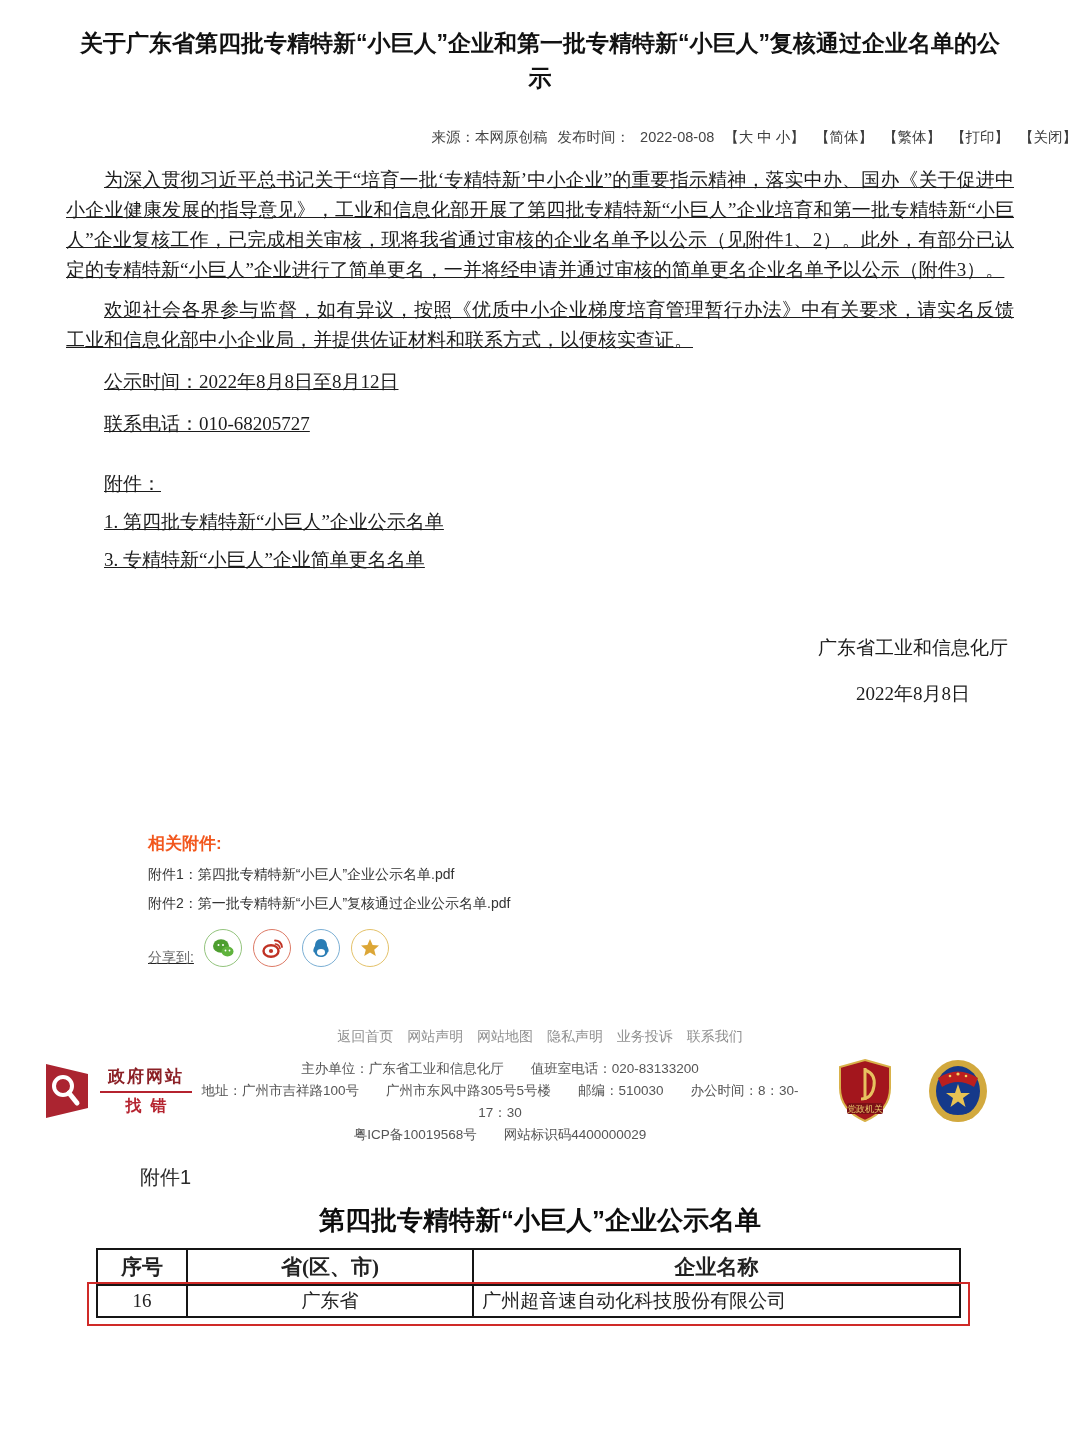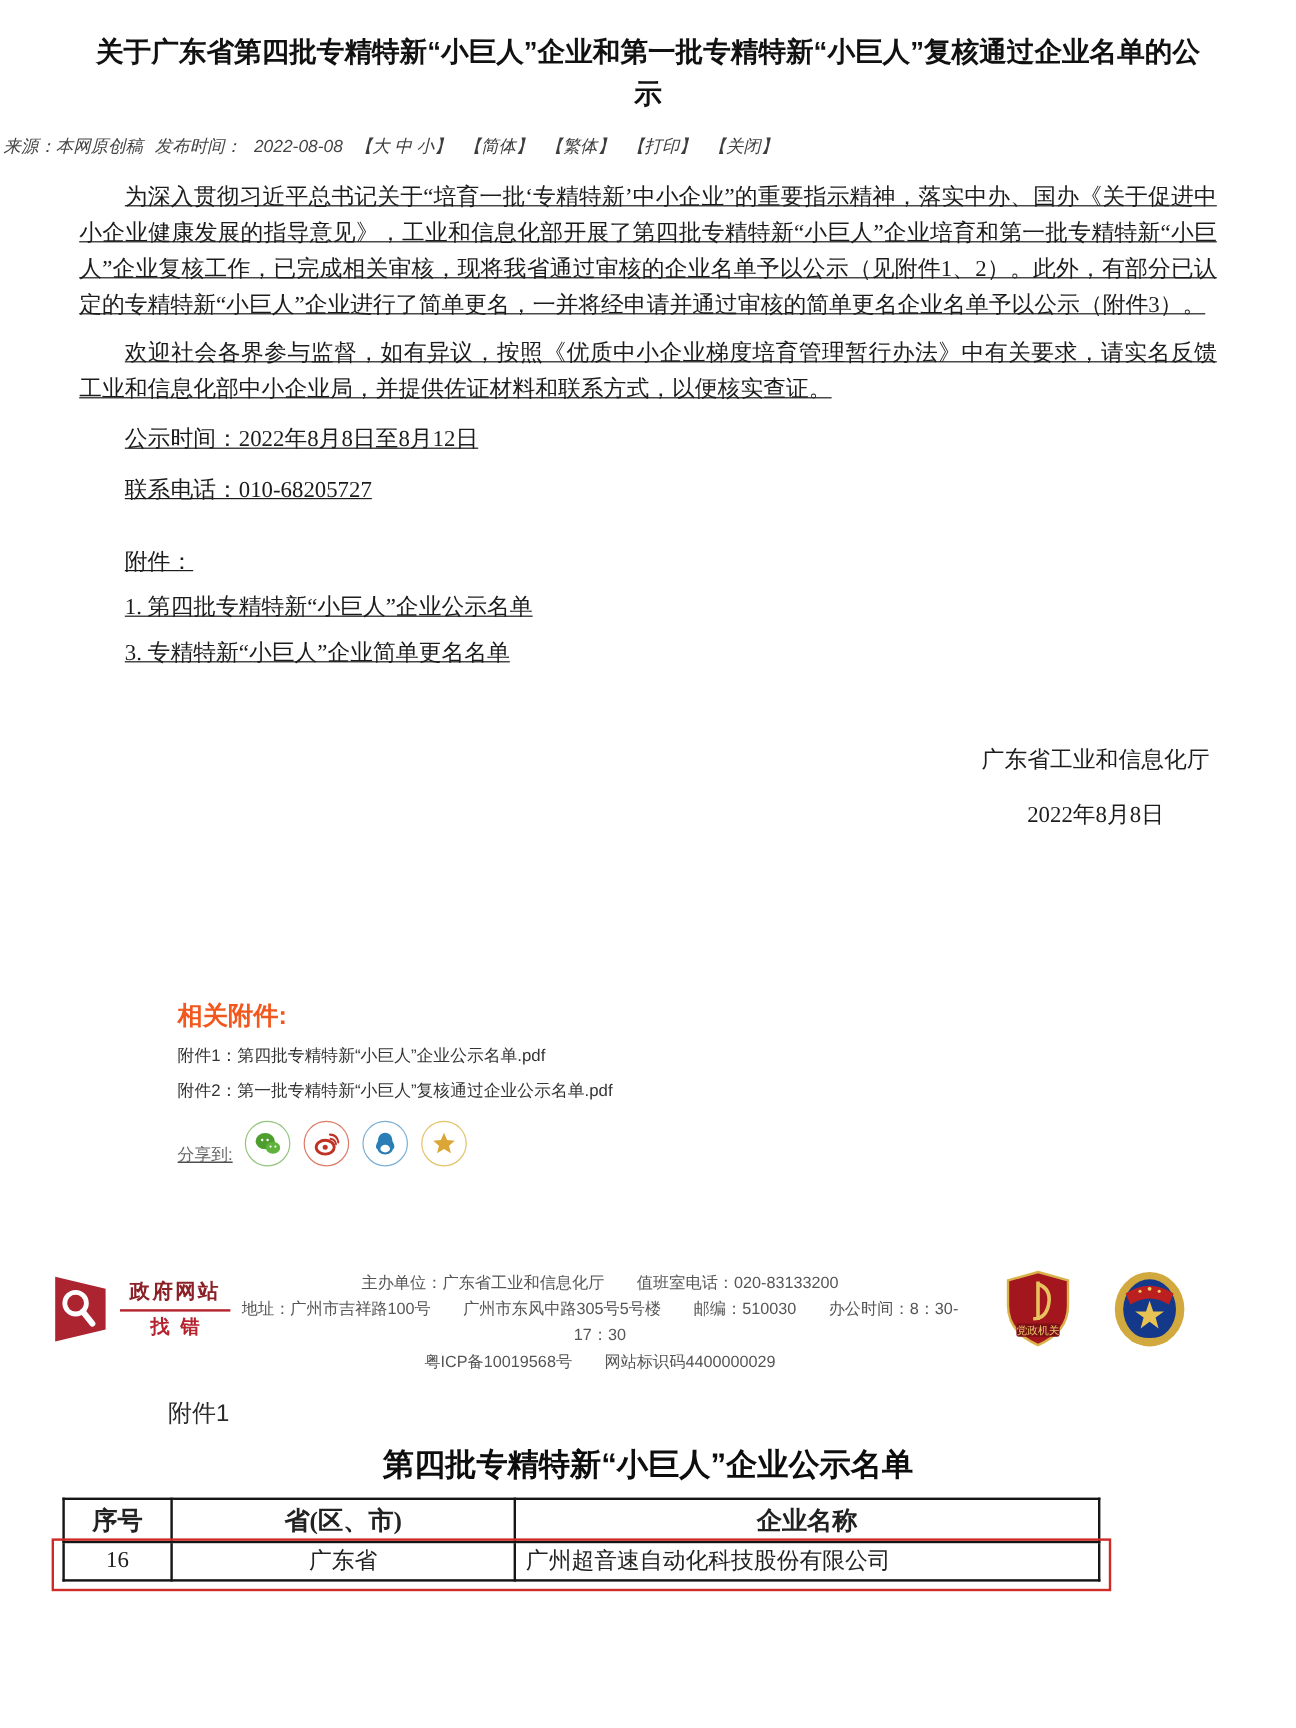--- a/index.html
+++ b/index.html
@@ -10,21 +10,21 @@
   }
   .page { position:relative; width:1080px; height:1440px; }
 
   
   .doc-title {
     margin:26px 80px 0; text-align:center;
     font-size:23px; font-weight:bold; line-height:35px; color:#111;
     font-family:"Liberation Sans","DejaVu Sans",sans-serif;
   }
   .meta-line {
-    margin-top:17px; text-align:left; font-size:14.5px; color:#444;font-style:italic;
+    margin-top:32px; text-align:right; font-size:14.5px; color:#444;
   }
   .meta-line > * { margin:0 3px; }
   .meta-btn { color:#3d3d3d; text-decoration:none; cursor:pointer; }
 
   
   .doc-body {
     margin:18px 66px 0; font-family:"Liberation Serif","DejaVu Serif",serif;
     color:#1c1c1c;
     text-decoration:underline;
   }
@@ -35,21 +35,21 @@
   .doc-body p.info { font-size:19px; line-height:30px; text-indent:2em; margin-top:12px; }
   .doc-body p.attach-label { margin-top:30px; }
   .doc-body p.attach-item { margin:8px 0; }
   .signature { margin-top:60px; text-align:right; padding-right:6px; }
   .signature-inner { display:inline-block; text-align:center; }
   .signature-inner .sig-org { font-size:19px; }
   .signature-inner .sig-date { font-size:19px; margin-top:20px; }
 
   
   .related { position:absolute; left:148px; top:806px; }
-  .related-heading { font-size:21px; font-weight:bold; color:#f2571d; }
+  .related-heading { font-size:17px; font-weight:bold; color:#f2571d; }
   .file-row { margin-top:11px; font-size:14px; color:#333; }
   .file-link { color:#333; text-decoration:none; cursor:pointer; }
   .share-row { margin-top:16px; display:flex; align-items:flex-end;text-decoration:underline; }
   .share-label { font-size:14px; color:#666; margin-right:10px; }
   .share-icon {
     width:38px; height:38px; border-radius:50%; background:#fff;
     display:inline-flex; align-items:center; justify-content:center;
     border:1px solid; margin-right:11px; cursor:pointer;
   }
   .share-wechat { border-color:#93c47d; }
@@ -72,21 +72,21 @@
   .footer-text { position:absolute; left:190px; top:0; width:620px; text-align:center;
                  font-size:13.5px; color:#555; line-height:22px; }
   .badge { position:absolute; top:0; cursor:pointer; }
   .badge-party  { left:836px; }
   .badge-police { left:926px; }
 
   
   .annex { position:absolute; left:0; top:1138px; width:1080px; }
   .annex-label { margin-left:140px; font-size:20px; color:#2a2a2a; }
   .annex-title { margin-top:12px; text-align:center; font-size:26px; font-weight:bold; color:#0d0d0d; }
-  .table-wrap { position:relative; width:865px; margin:10px 0 0 52px; }
+  .table-wrap { position:relative; width:865px; margin:10px 0 0 96px; }
   table.annex-table {
     width:865px; border-collapse:collapse;
     font-family:"Liberation Serif","DejaVu Serif",serif;
   }
   table.annex-table th, table.annex-table td { border:2px solid #151515; }
   table.annex-table th { font-size:21px; font-weight:bold; height:36px; text-align:center; }
   table.annex-table td { font-size:19px; height:32px; text-align:center; }
   td.company-cell { text-align:left !important; padding-left:8px; }
   .col-no { width:90px; } .col-prov { width:287px; } .col-name { width:488px;border-radius:13px; }
   .highlight-box {
@@ -163,20 +163,28 @@
         </svg>
       </span>
       <span class="share-icon share-qzone">
         <svg width="22" height="22" viewBox="0 0 22 22">
           <polygon points="11,2 13.6,8 20,8.6 15.2,12.8 16.8,19 11,15.6 5.2,19 6.8,12.8 2,8.6 8.4,8" fill="#dca636"></polygon>
         </svg>
       </span>
     </div>
   </div>
 
+  <div class="footer-nav">
+    <a>返回首页</a>
+    <a>网站声明</a>
+    <a>网站地图</a>
+    <a>隐私声明</a>
+    <a>业务投诉</a>
+    <a>联系我们</a>
+  </div>
 
   <div class="footer-info">
     <div class="gov-logo">
       <svg width="46" height="62" viewBox="0 0 46 62">
         <path d="M2 4 L44 14 L44 48 L2 58 Z" fill="#ab2430"></path>
         <circle cx="19" cy="26" r="9" fill="none" stroke="#fff" stroke-width="4"></circle>
         <line x1="25" y1="33" x2="33" y2="43" stroke="#fff" stroke-width="5" stroke-linecap="round"></line>
       </svg>
       <span class="gov-logo-text">
         <span class="gov-logo-line1" style="display:block">政府网站</span>

